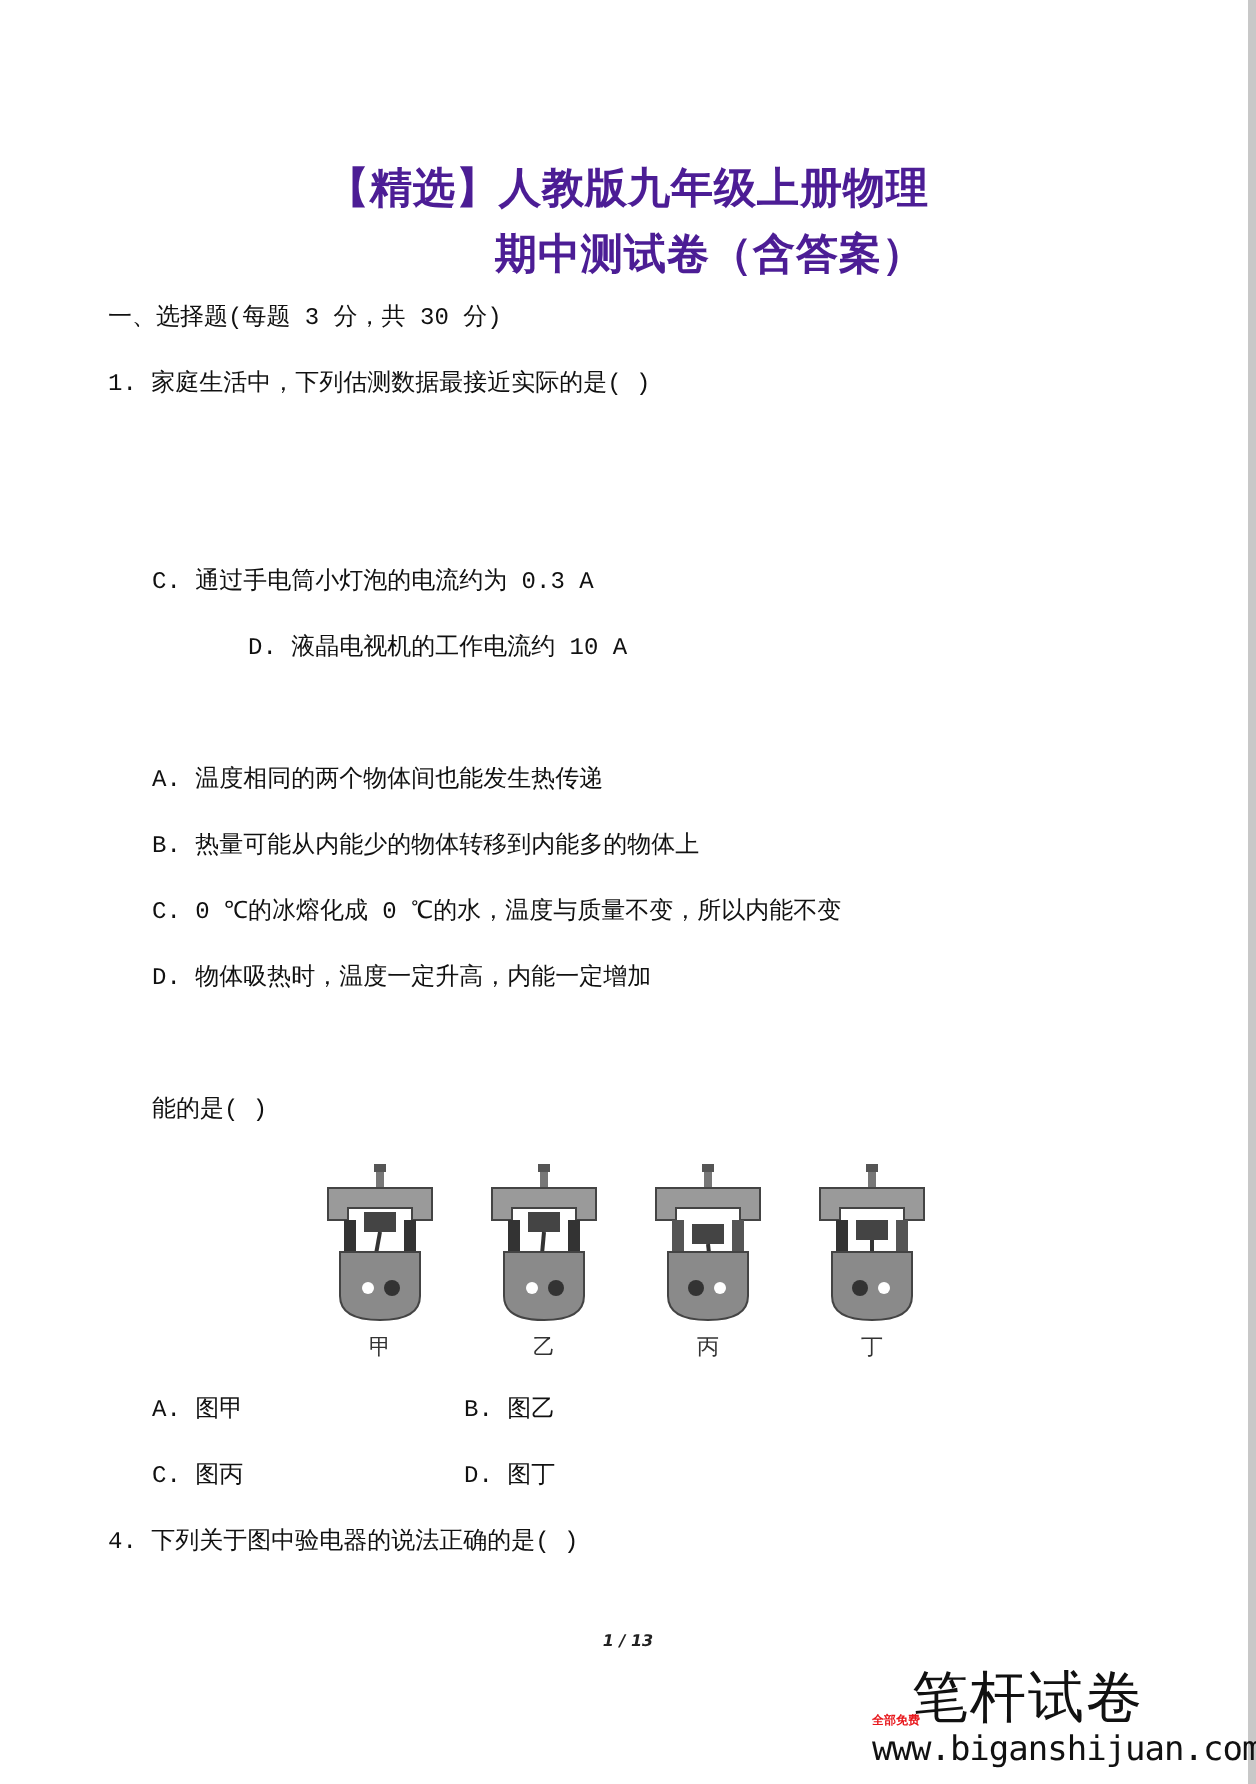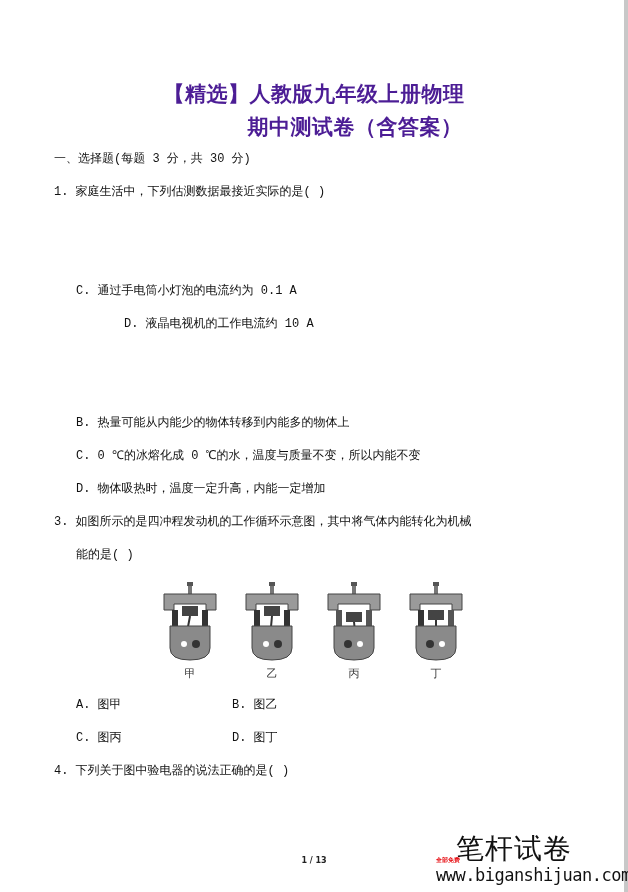--- a/index.html
+++ b/index.html
@@ -67,28 +67,29 @@
       top: 84px;
       left: 0;
       width: 60px;
       text-align: center;
       font-size: 11px;
       color: #333;
     }
 
     .page-number {
       position: absolute;
-      top: 856px;
+      top: 816px;
       left: 0;
       width: 628px;
       text-align: center;
       font-family: "DejaVu Sans", "Liberation Sans", sans-serif;
       font-size: 8px;
       font-weight: bold;
       color: #222;
+      font-style: italic;
     }
 
     .watermark {
       position: absolute;
       left: 436px;
       top: 830px;
       width: 170px;
       height: 60px;
     }
     .wm-brand {
@@ -123,28 +124,28 @@
 <body>
 
 <div class="page">
 
   <div class="title l1">【精选】人教版九年级上册物理</div>
   <div class="title l2">期中测试卷（含答案）</div>
 
   <div class="line section-heading">一、选择题(每题 3 分，共 30 分)</div>
 
   <div class="line q" style="top:183px;">1. 家庭生活中，下列估测数据最接近实际的是(      )</div>
-  <div class="line opt" style="top:282px;">C. 通过手电筒小灯泡的电流约为 0.1 A</div>
+  <div class="line opt" style="top:282px;">C. 通过手电筒小灯泡的电流约为 0.3 A</div>
   <div class="line opt" style="top:315px;margin-left:48px;">D. 液晶电视机的工作电流约 10 A</div>
 
+  <div class="line opt" style="top:381px;">A. 温度相同的两个物体间也能发生热传递</div>
   <div class="line opt" style="top:414px;">B. 热量可能从内能少的物体转移到内能多的物体上</div>
   <div class="line opt" style="top:447px;">C. 0 ℃的冰熔化成 0 ℃的水，温度与质量不变，所以内能不变</div>
   <div class="line opt" style="top:480px;">D. 物体吸热时，温度一定升高，内能一定增加</div>
 
-  <div class="line q" style="top:513px;">3. 如图所示的是四冲程发动机的工作循环示意图，其中将气体内能转化为机械</div>
   <div class="line opt" style="top:546px;">能的是(      )</div>
 
   <div class="figures">
     <div class="fig" style="left:0px;">
       <svg width="60" height="80" viewBox="0 0 60 80">
         <rect x="27" y="0" width="6" height="4" fill="#555"></rect>
         <rect x="28" y="4" width="4" height="8" fill="#777"></rect>
         <path d="M4 12 H56 V28 H46 V22 H14 V28 H4 Z" fill="#9a9a9a" stroke="#444" stroke-width="1"></path>
         <rect x="12" y="28" width="6" height="22" fill="#333"></rect>
         <rect x="42" y="28" width="6" height="22" fill="#333"></rect>

